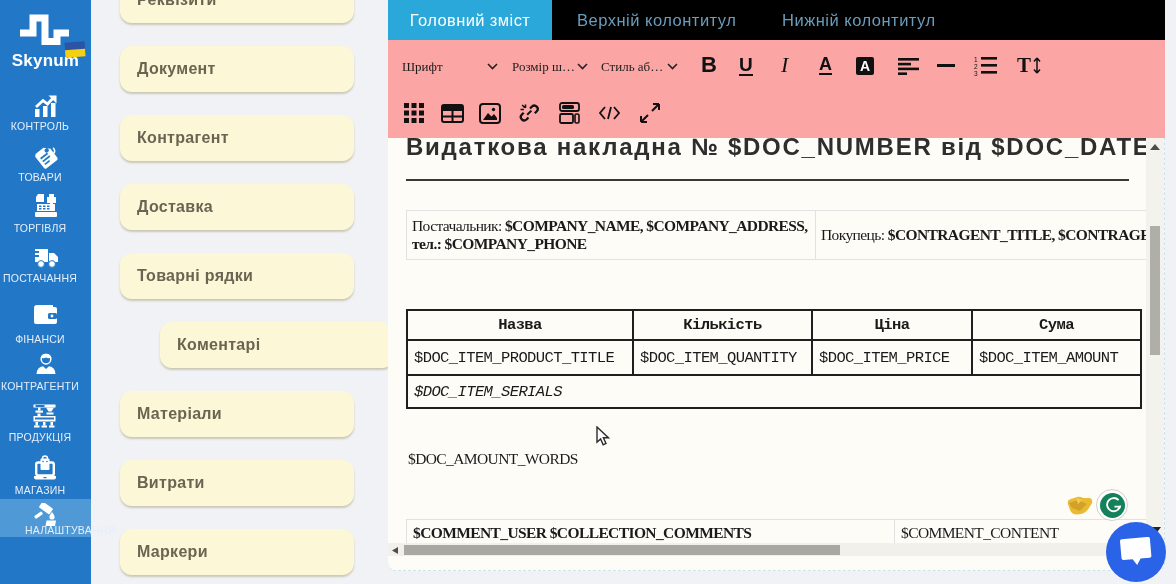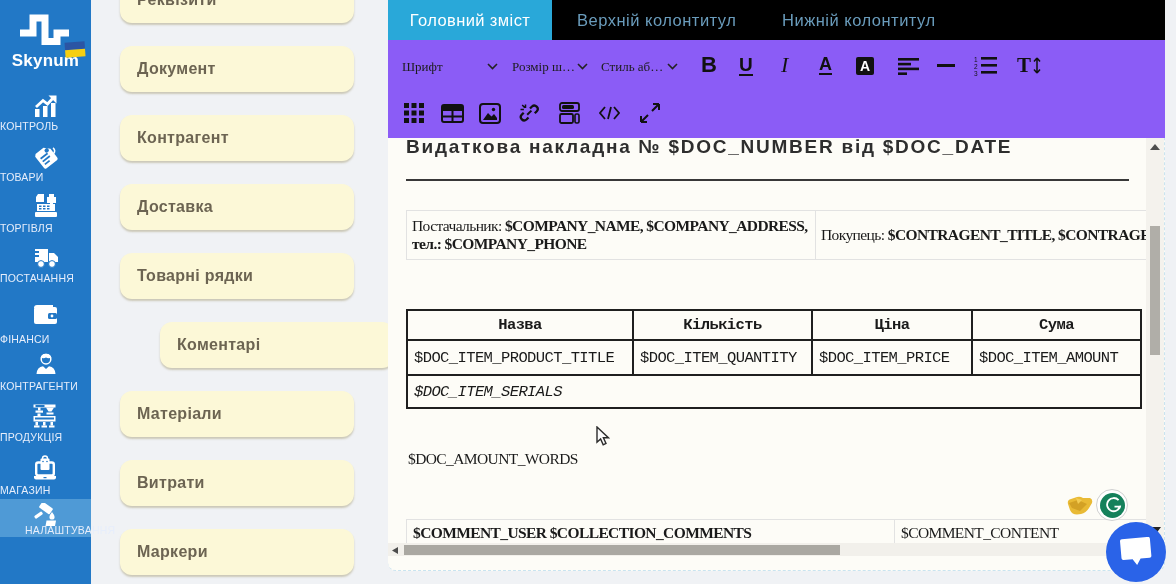--- a/index.html
+++ b/index.html
@@ -3,43 +3,43 @@
 <meta charset="utf-8">
 <style>
 * { margin:0; padding:0; box-sizing:border-box; }
 html,body { width:1176px; height:584px; overflow:hidden; }
 body { font-family:"Liberation Sans", sans-serif; background:#f0f2f5; position:relative; }
 .abs { position:absolute; }
 
 
 #sidebar { position:absolute; left:0; top:0; width:91px; height:584px; background:#2278c6; }
 #sidebar .hl { position:absolute; left:0; top:499px; width:91px; height:38px; background:#4f9ad6; }
-.mlabel { position:absolute; width:80px; text-align:left; font-size:10.5px; color:#e7eefb; letter-spacing:0.2px; }
+.mlabel { position:absolute; width:80px; text-align:center; font-size:10.5px; color:#e7eefb; letter-spacing:0.2px; }
 
 
 .ybtn { position:absolute; left:120px; width:234px; height:46px; background:#fcf8d7;
   border-radius:12px; box-shadow:0 2px 2px rgba(160,150,110,0.45);
   font-size:16px; font-weight:bold; color:#6c6452; line-height:46px; padding-left:17px; letter-spacing:0.3px; }
 
 
 #panel { position:absolute; left:388px; top:0; width:777px; height:571px;
   background:#fdfcf7; border-right:1px dashed #c9e4f0; border-bottom:1px dashed #c9e4f0;
   border-radius:0 0 8px 8px; }
 #tabbar { position:absolute; left:0; top:0; width:777px; height:40px; background:#000000; }
 #tab-active { position:absolute; left:0; top:0; width:164px; height:40px; background:#29a8d9;
   color:#fff; font-size:16.5px; text-align:center; line-height:40px; letter-spacing:0.4px; }
 .tab { position:absolute; top:0; height:40px; color:#6a9cbc; font-size:16.5px; line-height:40px; letter-spacing:0.5px; }
-#toolbar { position:absolute; left:0; top:40px; width:777px; height:98px; background:#8b5cf6; }
+#toolbar { position:absolute; left:0; top:40px; width:777px; height:98px; background:#fca5a5; }
 .tlabel { position:absolute; font-family:"Liberation Serif", serif; font-size:13px; color:#1c1c1c; top:19px; }
 .chev { position:absolute; top:23px; }
 
 
 #doc { position:absolute; left:0; top:138px; width:758px; height:418px; background:#fdfcf7; overflow:hidden; }
 #doc .inner { position:absolute; left:18px; top:0; width:1200px; }
-h1.title { font-family:"Liberation Sans",sans-serif; font-size:19px; font-weight:bold; color:#2e2e2e;
+h1.title { font-family:"Liberation Sans",sans-serif; font-size:24px; font-weight:bold; color:#2e2e2e;
   position:absolute; left:0; top:-1px; letter-spacing:1.75px; line-height:19px; white-space:nowrap; }
 .hr { position:absolute; left:0; top:41px; width:723px; height:2px; background:#383838; }
 table.t1 { position:absolute; left:0; top:72px; border-collapse:collapse; table-layout:fixed;
   font-family:"Liberation Serif", serif; font-size:15.5px; letter-spacing:-0.6px; color:#1a1a1a; }
 table.t1 td { border:1px solid #e2e2e2; padding:4px 5px; vertical-align:middle; height:49px; }
 table.t2 { position:absolute; left:0; top:171px; border-collapse:collapse; table-layout:fixed;
   font-family:Liberation Mono, monospace; font-size:15.5px; letter-spacing:-0.6px; color:#1a1a1a; }
 table.t2 td, table.t2 th { border:2px solid #1f1f1f; padding:0 6px; }
 .amount { position:absolute; left:2px; top:313px; font-family:"Liberation Serif", serif; font-size:15.5px; letter-spacing:-0.6px; color:#1a1a1a; line-height:1; }
 table.t3 { position:absolute; left:0; top:381px; border-collapse:collapse; table-layout:fixed;

